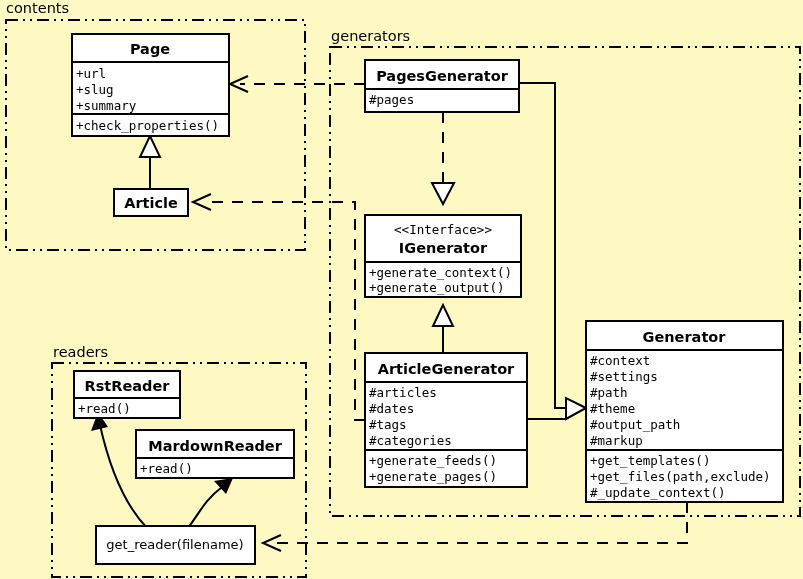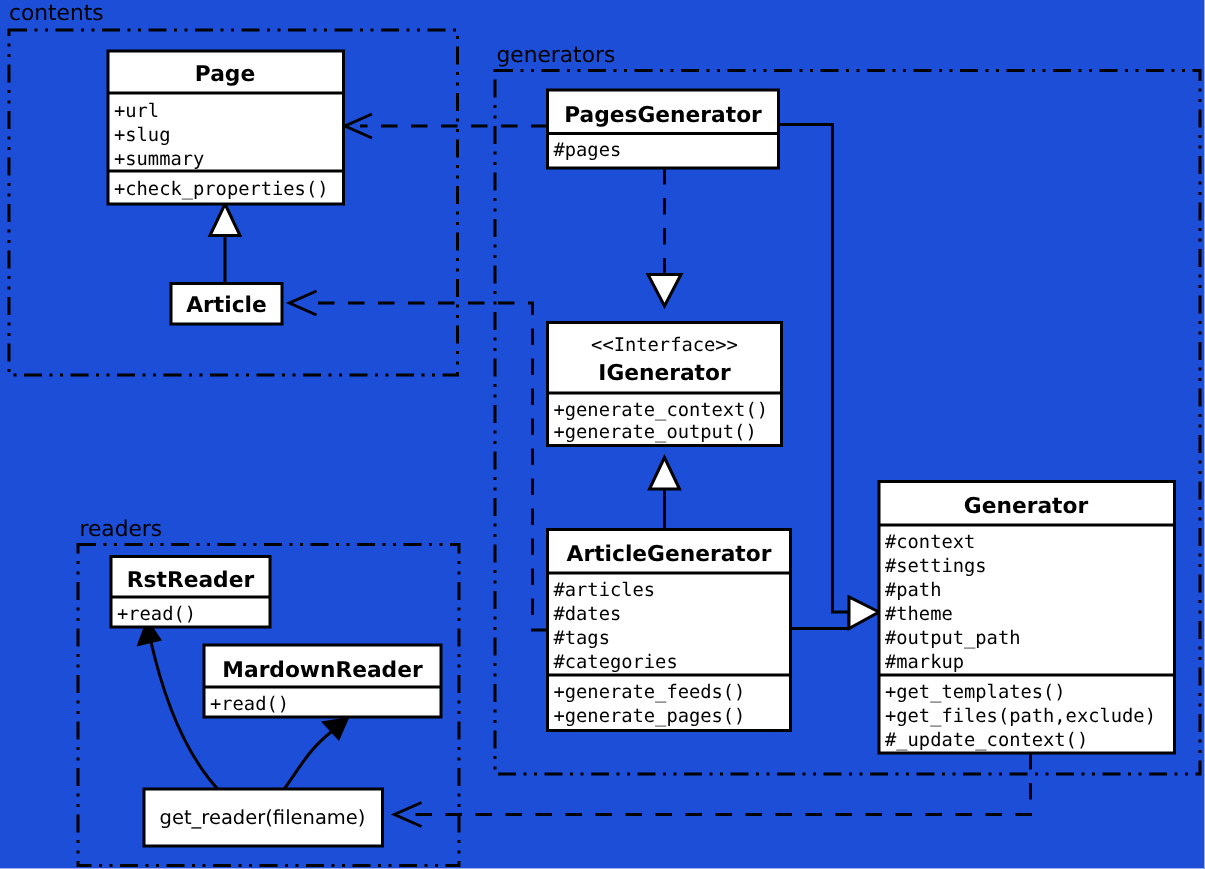--- a/index.html
+++ b/index.html
@@ -1,18 +1,18 @@
 <!DOCTYPE html>
 <html><head>
 <meta charset="utf-8">
 <style>
   html,body{margin:0;padding:0;background:#ffffff;}
   body{width:803px;height:579px;overflow:hidden;
        font-family:"DejaVu Sans","Liberation Sans",sans-serif;}
-  #stage{position:relative;width:803px;height:579px;background:#1d4ed8;}
+  #stage{position:relative;width:803px;height:579px;background:#fef9c3;}
   svg{position:absolute;left:0;top:0;width:803px;height:579px;}
   .pkg-label{font-family:"DejaVu Sans","Liberation Sans",sans-serif;
              font-size:14.5px;fill:#000;}
   .cls-name{font-family:"DejaVu Sans","Liberation Sans",sans-serif;
             font-size:14.5px;font-weight:bold;fill:#000;text-anchor:middle;}
   .cls-stereo{font-family:"DejaVu Sans Mono","Liberation Mono",monospace;
               font-size:12.5px;fill:#000;text-anchor:middle;}
   .cls-member{font-family:"DejaVu Sans Mono","Liberation Mono",monospace;
               font-size:12.5px;fill:#000;}
   .fn-name{font-family:"DejaVu Sans","Liberation Sans",sans-serif;

